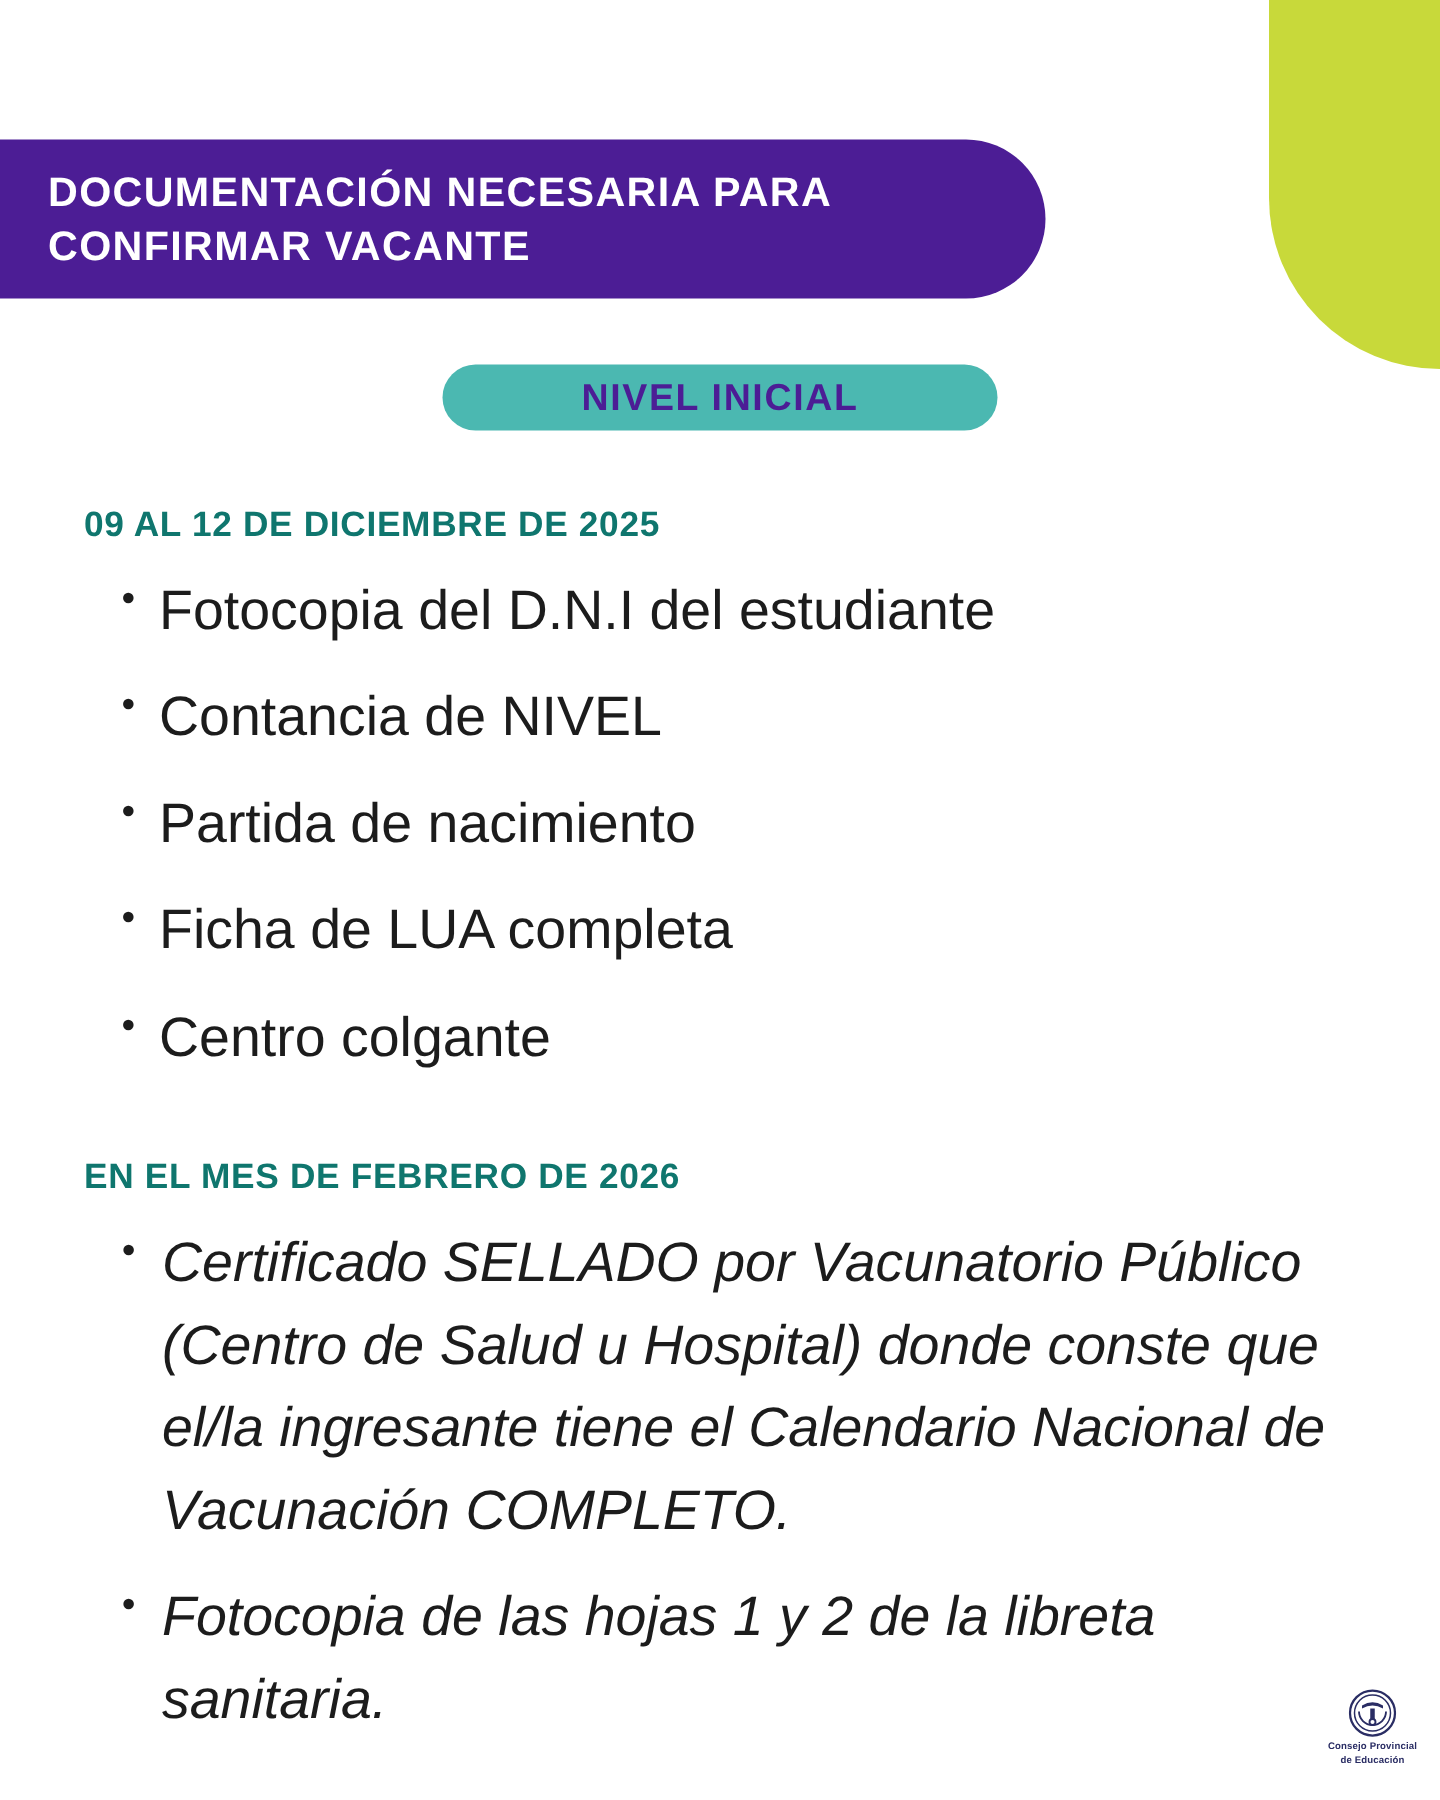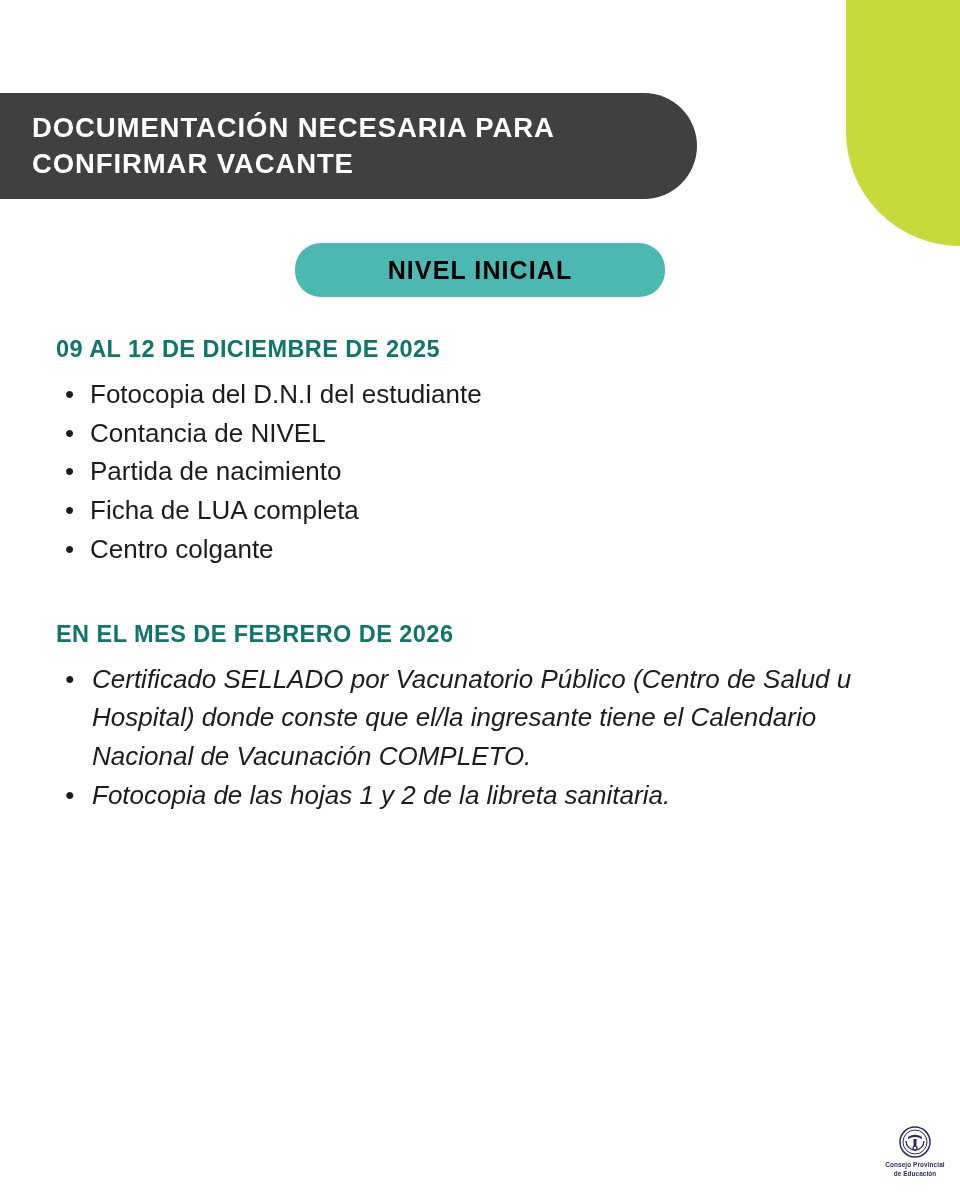--- a/index.html
+++ b/index.html
@@ -27,21 +27,21 @@
     border-bottom-left-radius: 114px;
   }
 
   
   .header-banner {
     position: absolute;
     top: 93px;
     left: 0;
     width: 697px;
     height: 106px;
-    background: #404040;
+    background: #4c1d95;
     border-top-right-radius: 53px;
     border-bottom-right-radius: 53px;
     display: flex;
     align-items: center;
   }
   .header-title {
     color: #ffffff;
     font-size: 27.5px;
     font-weight: bold;
     letter-spacing: 0.9px;
@@ -56,23 +56,23 @@
   .pill-row {
     position: absolute;
     top: 243px;
     left: 0;
     width: 960px;
     display: flex;
     justify-content: center;
   }
   .level-pill {
     background: #4bb8b1;
-    color: #000000;
+    color: #4c1d95;
     border-radius: 26px;
-    height: 54px;
+    height: 44px;
     min-width: 370px;
     display: flex;
     align-items: center;
     justify-content: center;
     font-size: 25px;
     font-weight: bold;
     letter-spacing: 1.1px;
     padding: 0 34px;
     box-sizing: border-box;
   }
@@ -97,24 +97,24 @@
   }
 
   ul.doc-list {
     list-style: none;
     margin: 0;
     padding: 0;
   }
   ul.doc-list li {
     position: relative;
     color: #1c1c1c;
-    font-size: 26px;
+    font-size: 37px;
     line-height: 1.49;
     padding-left: 34px;
-    margin: 0;
+    margin: 16px;
     font-weight: 400;
   }
   ul.doc-list li::before {
     content: "\2022";
     position: absolute;
     left: 9px;
     top: 0;
     font-size: 26px;
     line-height: 1.49;
     color: #1c1c1c;

